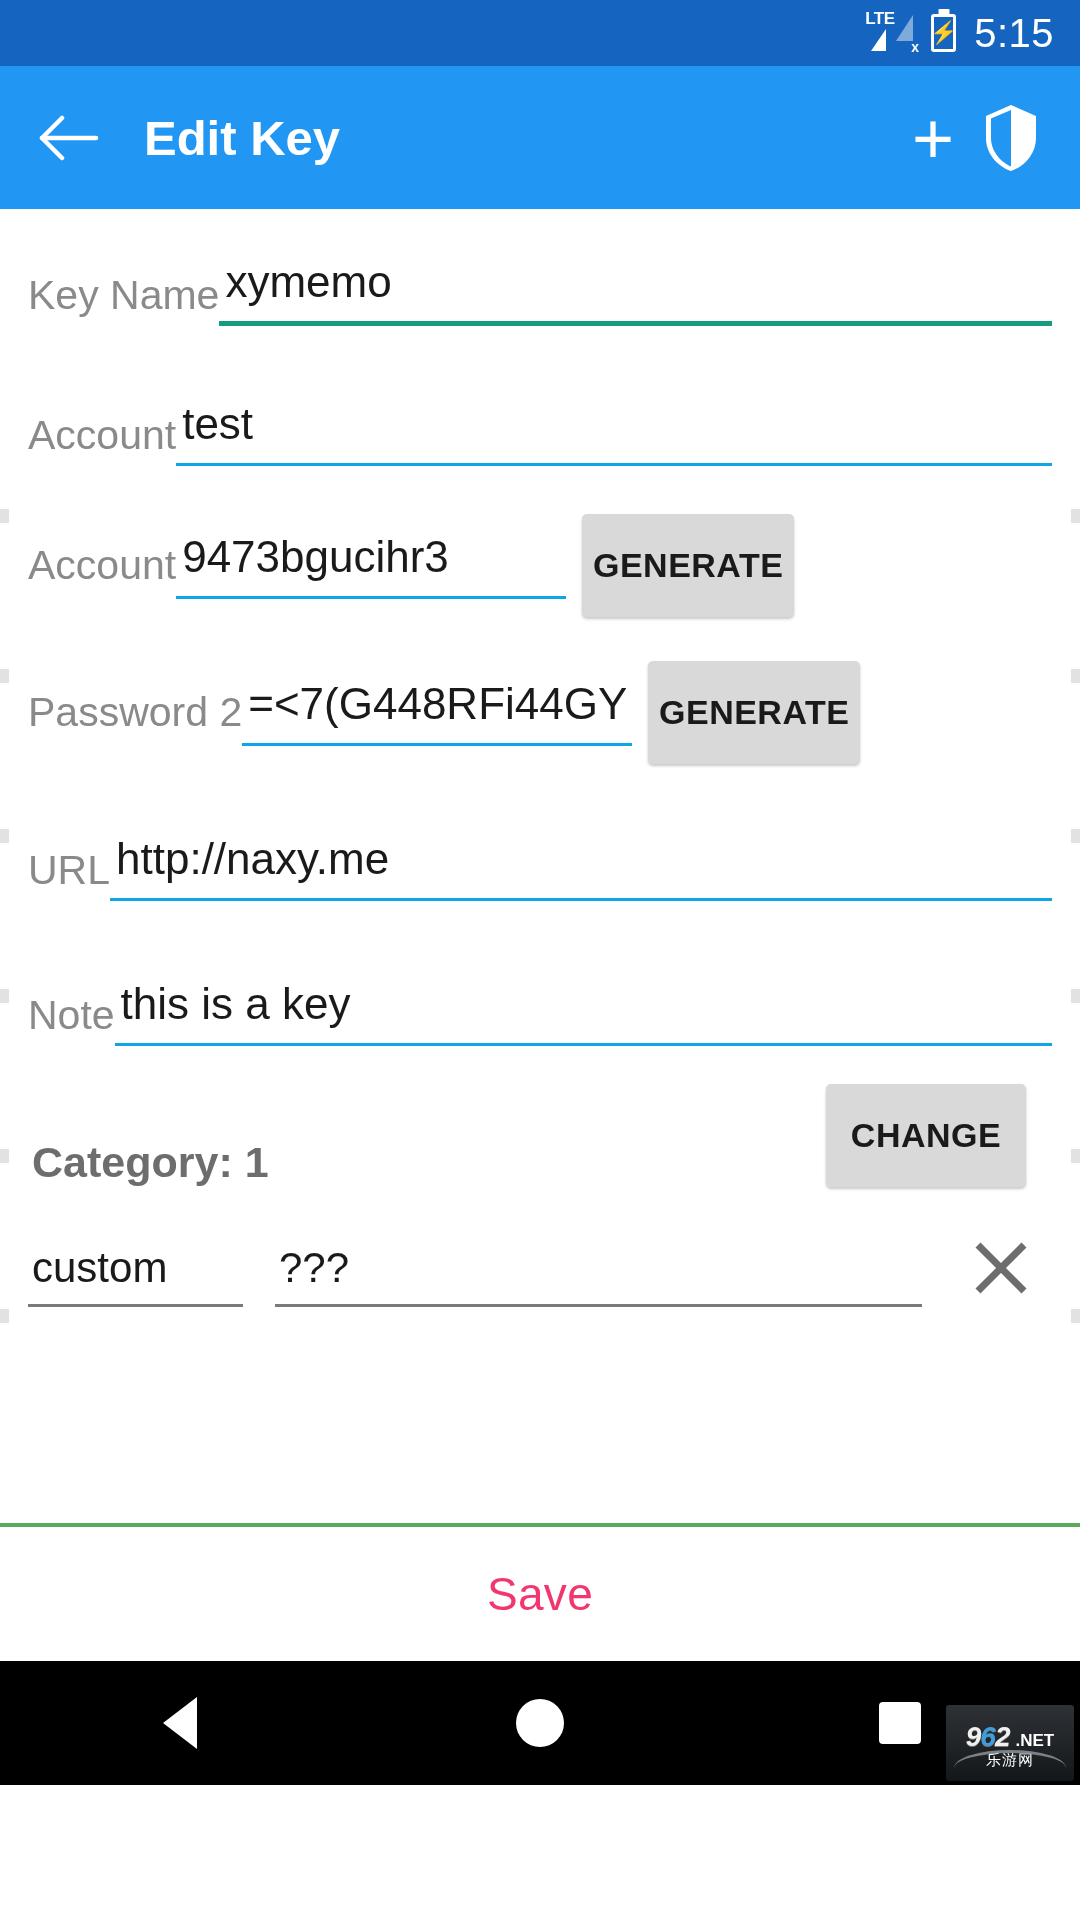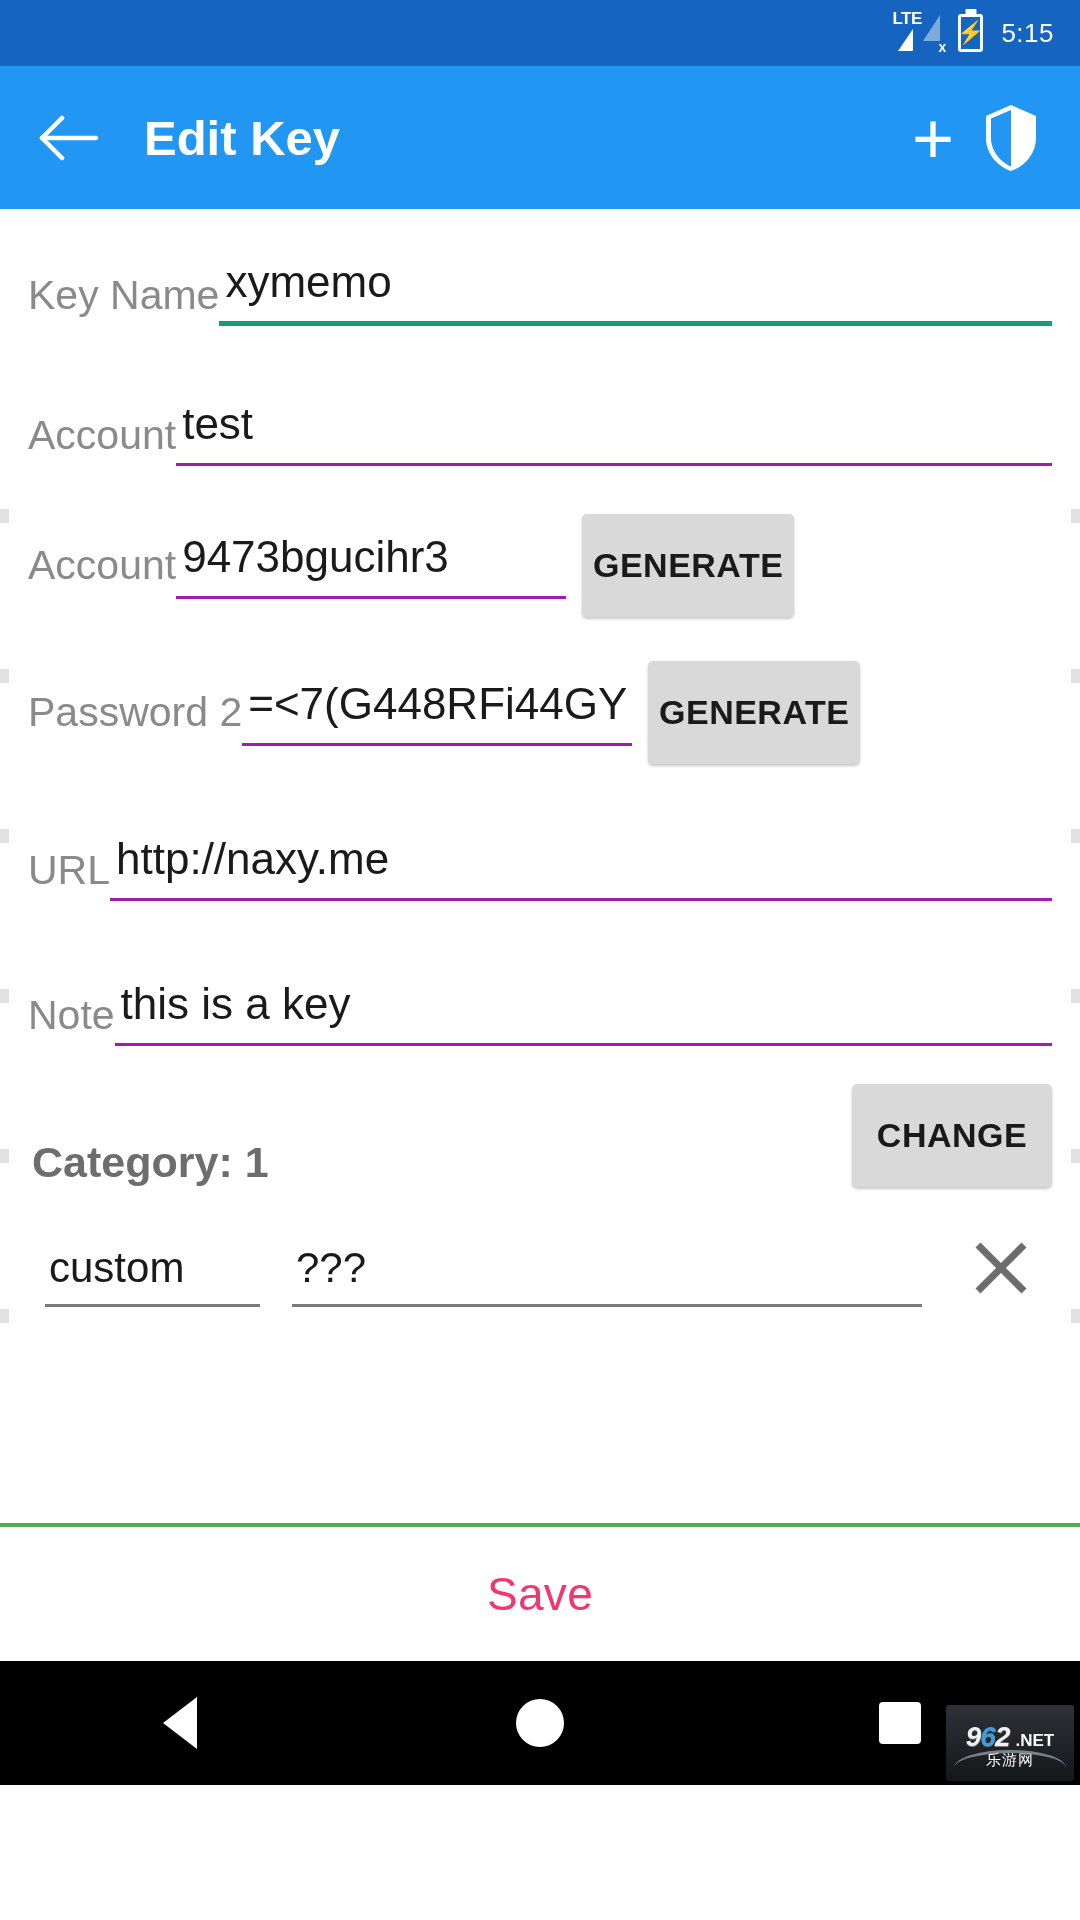--- a/index.html
+++ b/index.html
@@ -46,21 +46,21 @@
     position:relative; width:25px; height:38px;
     border:3px solid #ffffff; border-radius:3px;
     display:flex; align-items:center; justify-content:center;
   }
   .battery:before{
     content:""; position:absolute; top:-8px; left:50%;
     transform:translateX(-50%);
     width:11px; height:5px; background:#ffffff; border-radius:1px 1px 0 0;
   }
   .battery-bolt{ font-size:22px; line-height:1; color:#ffffff; }
-  .clock{ font-size:26px; font-weight:400; letter-spacing:0.5px; margin-left:6px; }
+  .clock{ font-size:40px; font-weight:400; letter-spacing:0.5px; margin-left:6px; }
 
   
   .app-bar{
     height:143px;
     background:#2196f3;
     display:flex;
     align-items:center;
     padding:0 30px 0 36px;
     color:#ffffff;
   }
@@ -102,21 +102,21 @@
     white-space:nowrap;
     padding-bottom:10px;
   }
   .field-input{
     flex:1;
     font-size:44px;
     color:#1a1a1a;
     line-height:1;
     padding:0 6px 14px 6px;
     border:none;
-    border-bottom:3px solid #a21caf;
+    border-bottom:3px solid #0ea5e9;
     background:transparent;
     outline:none;
     font-family:"Liberation Sans", sans-serif;
     overflow:hidden;
     white-space:nowrap;
   }
   .field-input.focused{ border-bottom:5px solid #159b80; }
   .gen-btn{
     flex:none;
     margin-left:16px;
@@ -135,21 +135,21 @@
   }
 
   
   .row-keyname { position:absolute; left:28px; right:28px; top:48px; }
   .row-account { position:absolute; left:28px; right:28px; top:190px; }
   .row-password{ position:absolute; left:28px; right:28px; top:305px; align-items:center; }
   .row-password2{position:absolute; left:28px; right:28px; top:452px; align-items:center; }
   .row-url     { position:absolute; left:28px; right:28px; top:625px; }
   .row-note    { position:absolute; left:28px; right:28px; top:770px; }
   .row-category{ position:absolute; left:32px; right:28px; top:875px; }
-  .row-custom  { position:absolute; left:45px; right:28px; top:1020px; align-items:flex-end; }
+  .row-custom  { position:absolute; left:28px; right:28px; top:1020px; align-items:flex-end; }
 
   .row-password .field-input,
   .row-password2 .field-input{ max-width:390px; flex:none; width:390px; }
   .row-password .field-label{ padding-bottom:0; }
   .row-password2 .field-label{ padding-bottom:0; }
   .row-password .field-input,
   .row-password2 .field-input{ padding-bottom:14px; }
 
   .category-label{
     font-size:43px;
@@ -164,20 +164,21 @@
     background:#d9d9d9;
     border:none;
     border-radius:5px;
     font-size:34px;
     font-weight:700;
     color:#1a1a1a;
     letter-spacing:0.5px;
     font-family:"Liberation Sans", sans-serif;
     cursor:pointer;
     box-shadow:0 2px 3px rgba(0,0,0,.22);
+    margin-right:26px;
   }
   .custom-name{
     flex:none;
     width:215px;
     font-size:42px;
     color:#1a1a1a;
     border:none;
     border-bottom:3px solid #7a7a7a;
     background:transparent;
     outline:none;

